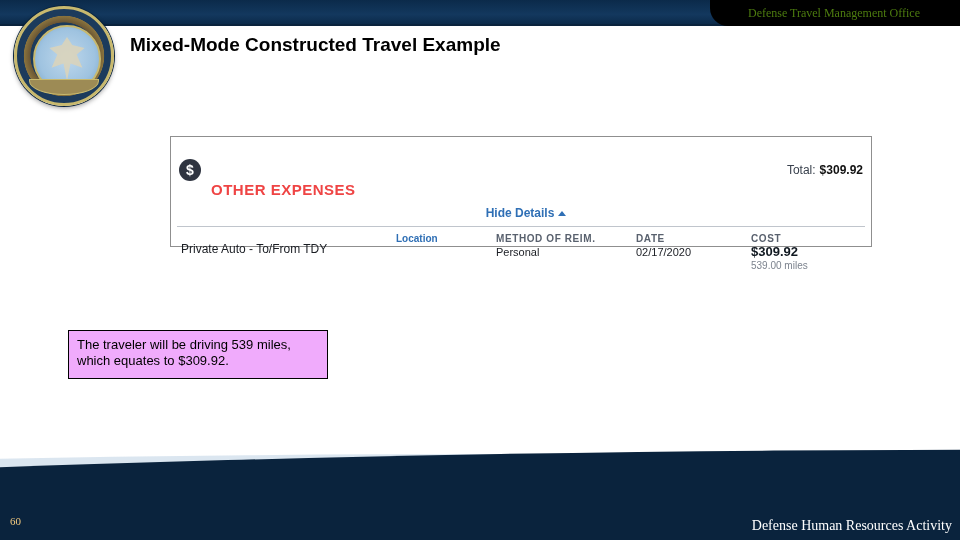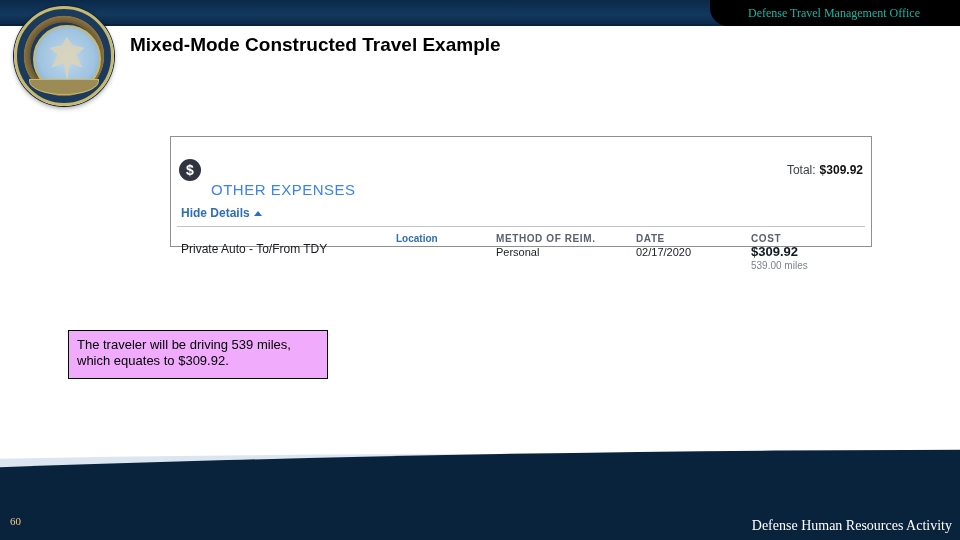--- a/index.html
+++ b/index.html
@@ -25,21 +25,21 @@
     position: absolute;
     top: 0;
     right: 0;
     width: 250px;
     height: 26px;
     background: #000;
     border-bottom-left-radius: 18px;
     display: flex;
     align-items: center;
     justify-content: center;
-    color: #14b8a6;
+    color: #4d7c0f;
     font-family: "Times New Roman", serif;
     font-size: 12px;
     z-index: 3;
     padding-right: 2px;
   }
 
   
   .seal {
     position: absolute;
     top: 6px;
@@ -113,24 +113,24 @@
     width: 22px; height: 22px;
     border-radius: 50%;
     background: #2f3440;
     color: #fff;
     display: flex; align-items: center; justify-content: center;
     font-weight: bold;
     font-size: 14px;
     margin-right: 10px;
   }
   .exp-title {
-    font-weight: 400;
+    font-weight: 700;
     letter-spacing: .5px;
     font-size: 15px;
-    color: #3b82f6;
+    color: #ef4444;
     margin-top: 40px;
   }
   .exp-total-label {
     margin-left: auto;
     font-size: 12px;
     color: #39414d;
   }
   .exp-total-val {
     font-size: 12px;
     font-weight: 700;
@@ -138,20 +138,21 @@
     margin-left: 4px;
   }
   .hide-details {
     color: #2f6fb5;
     font-size: 12px;
     font-weight: 600;
     padding: 6px 0 6px 10px;
     display: flex;
     align-items: center;
     gap: 4px;
+    justify-content: center;
   }
   .chevron-up {
     width: 0; height: 0;
     border-left: 4px solid transparent;
     border-right: 4px solid transparent;
     border-bottom: 5px solid #2f6fb5;
     display: inline-block;
   }
   .exp-divider {
     border-top: 1px solid #c0c5cc;

